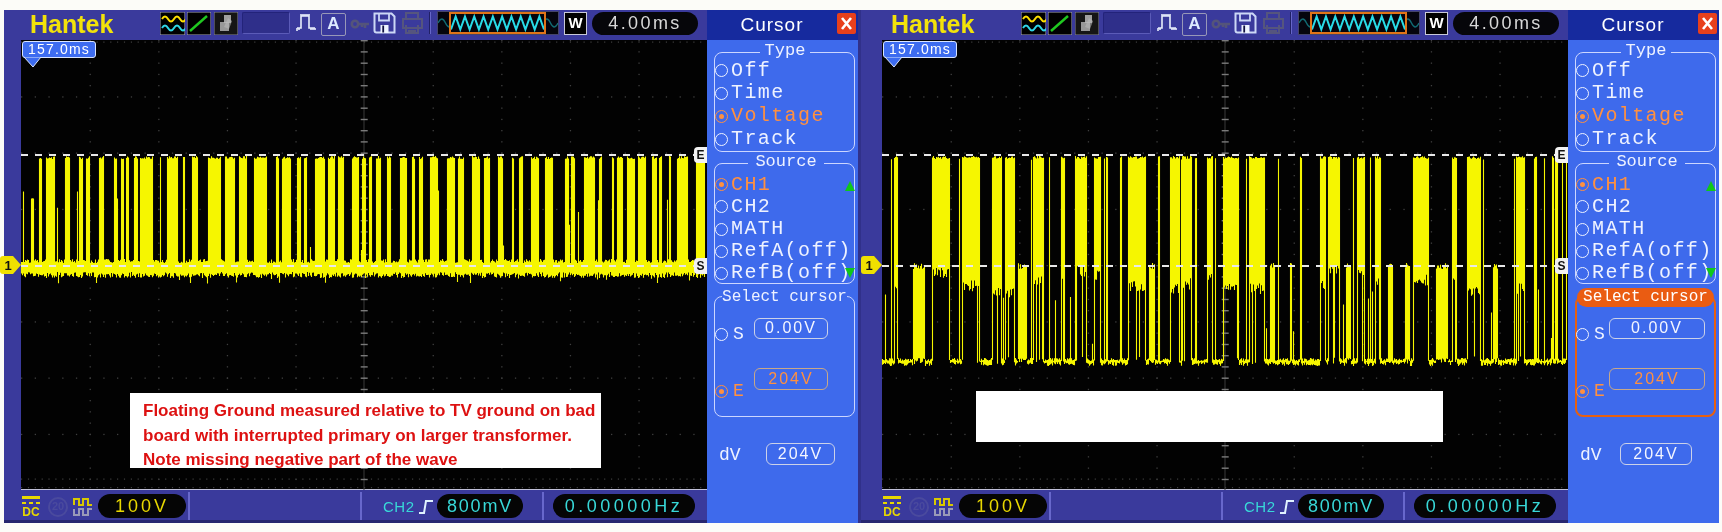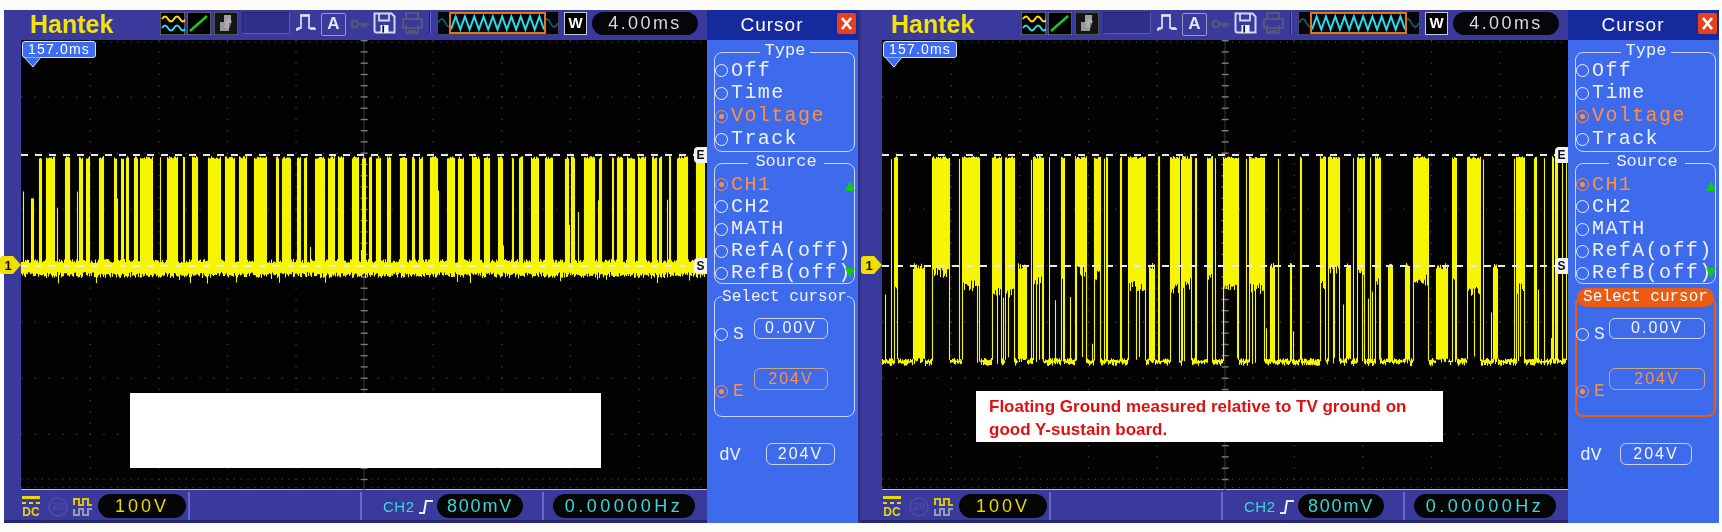--- a/index.html
+++ b/index.html
@@ -1093,20 +1093,21 @@
     <svg width="22" height="12" style="position:absolute;left:23px;top:57px">
       <path d="M1 0 h17 l-8 10 z" fill="#3d6cf0" stroke="#d8e4ff" stroke-width="1"></path>
     </svg>
     <svg width="22" height="20" style="position:absolute;left:0px;top:255px">
       <path d="M3 1 h10 l8 9 -8 9 h-10 a3 3 0 0 1 -3 -3 v-12 a3 3 0 0 1 3 -3 z" fill="#f0e000"></path>
       <text x="8" y="15" text-anchor="middle" font-family="Liberation Sans,sans-serif" font-weight="bold" font-size="13" fill="#111">1</text>
     </svg>
     <div style="position:absolute;left:694px;top:147px;width:13px;height:16px;background:#f2f2f2;border-radius:4px 0 0 4px;font:bold 12px/16px 'Liberation Sans',sans-serif;color:#111;text-align:center;">E</div>
     <div style="position:absolute;left:694px;top:258px;width:13px;height:16px;background:#f2f2f2;border-radius:4px 0 0 4px;font:bold 12px/16px 'Liberation Sans',sans-serif;color:#111;text-align:center;">S</div>
     <div style="position:absolute;left:130px;top:393px;width:471px;height:75px;background:#fff;"></div>
+    <div style="position:absolute;left:143px;top:399px;width:460px;font:bold 17px/24.5px 'Liberation Sans',sans-serif;color:#dd1111;white-space:nowrap;">Floating Ground measured relative to TV ground on bad<br>board with interrupted primary on larger transformer.<br>Note missing negative part of the wave</div>
     <svg width="21" height="22" style="position:absolute;left:21px;top:496px">
       <path d="M1 1.5 h18" stroke="#e8d800" stroke-width="3"></path>
       <path d="M1 7 h4 m3 0 h4 m3 0 h4" stroke="#e8d800" stroke-width="2"></path>
       <text x="10" y="20" text-anchor="middle" font-family="Liberation Sans,sans-serif" font-size="12" font-weight="bold" fill="#e8d800">DC</text>
     </svg>
     <div style="position:absolute;left:48px;top:497px;width:20px;height:20px;border:2.5px solid #4a4a9e;border-radius:50%;box-sizing:border-box;text-align:center;font:bold 11px/15px 'Liberation Sans',sans-serif;color:#4a4a9e;">20</div>
     <svg width="20" height="22" style="position:absolute;left:73px;top:496px">
       <path d="M1 9 v-6 h5 v6 h4 v-6 h5 v6 h4" stroke="#d8c800" stroke-width="2" fill="none"></path>
       <path d="M1 13 v6 h5 v-6 h4 v6 h5 v-6 h4" stroke="#9a9ab8" stroke-width="2" fill="none"></path>
     </svg>
@@ -2255,21 +2256,20 @@
     <svg width="22" height="12" style="position:absolute;left:884px;top:57px">
       <path d="M1 0 h17 l-8 10 z" fill="#3d6cf0" stroke="#d8e4ff" stroke-width="1"></path>
     </svg>
     <svg width="22" height="20" style="position:absolute;left:861px;top:255px">
       <path d="M3 1 h10 l8 9 -8 9 h-10 a3 3 0 0 1 -3 -3 v-12 a3 3 0 0 1 3 -3 z" fill="#f0e000"></path>
       <text x="8" y="15" text-anchor="middle" font-family="Liberation Sans,sans-serif" font-weight="bold" font-size="13" fill="#111">1</text>
     </svg>
     <div style="position:absolute;left:1555px;top:147px;width:13px;height:16px;background:#f2f2f2;border-radius:4px 0 0 4px;font:bold 12px/16px 'Liberation Sans',sans-serif;color:#111;text-align:center;">E</div>
     <div style="position:absolute;left:1555px;top:258px;width:13px;height:16px;background:#f2f2f2;border-radius:4px 0 0 4px;font:bold 12px/16px 'Liberation Sans',sans-serif;color:#111;text-align:center;">S</div>
     <div style="position:absolute;left:976px;top:391px;width:467px;height:51px;background:#fff;"></div>
-    <div style="position:absolute;left:989px;top:396px;width:460px;font:bold 17px/22.5px 'Liberation Sans',sans-serif;color:#dd1111;white-space:nowrap;">Floating Ground measured relative to TV ground on<br>good Y-sustain board.</div>
     <svg width="21" height="22" style="position:absolute;left:882px;top:496px">
       <path d="M1 1.5 h18" stroke="#e8d800" stroke-width="3"></path>
       <path d="M1 7 h4 m3 0 h4 m3 0 h4" stroke="#e8d800" stroke-width="2"></path>
       <text x="10" y="20" text-anchor="middle" font-family="Liberation Sans,sans-serif" font-size="12" font-weight="bold" fill="#e8d800">DC</text>
     </svg>
     <div style="position:absolute;left:909px;top:497px;width:20px;height:20px;border:2.5px solid #4a4a9e;border-radius:50%;box-sizing:border-box;text-align:center;font:bold 11px/15px 'Liberation Sans',sans-serif;color:#4a4a9e;">20</div>
     <svg width="20" height="22" style="position:absolute;left:934px;top:496px">
       <path d="M1 9 v-6 h5 v6 h4 v-6 h5 v6 h4" stroke="#d8c800" stroke-width="2" fill="none"></path>
       <path d="M1 13 v6 h5 v-6 h4 v6 h5 v-6 h4" stroke="#9a9ab8" stroke-width="2" fill="none"></path>
     </svg>

